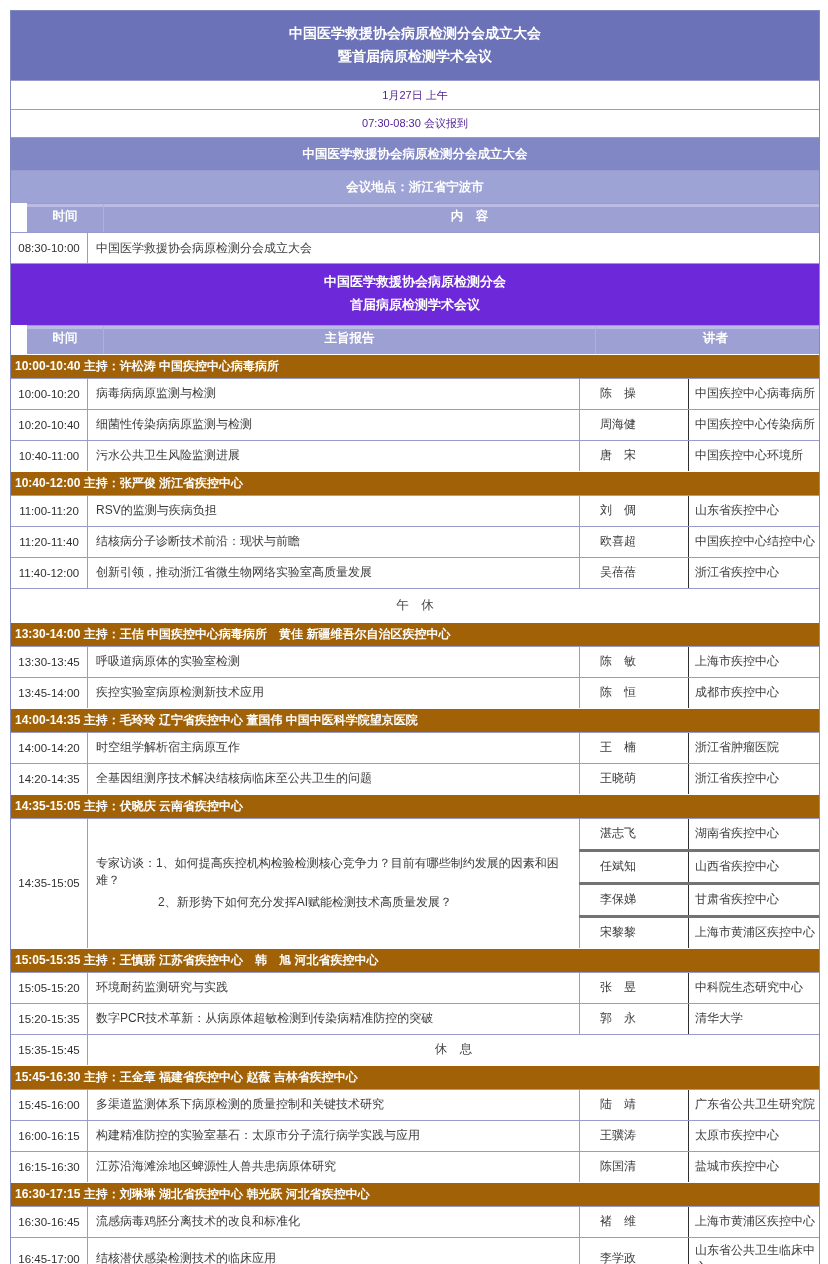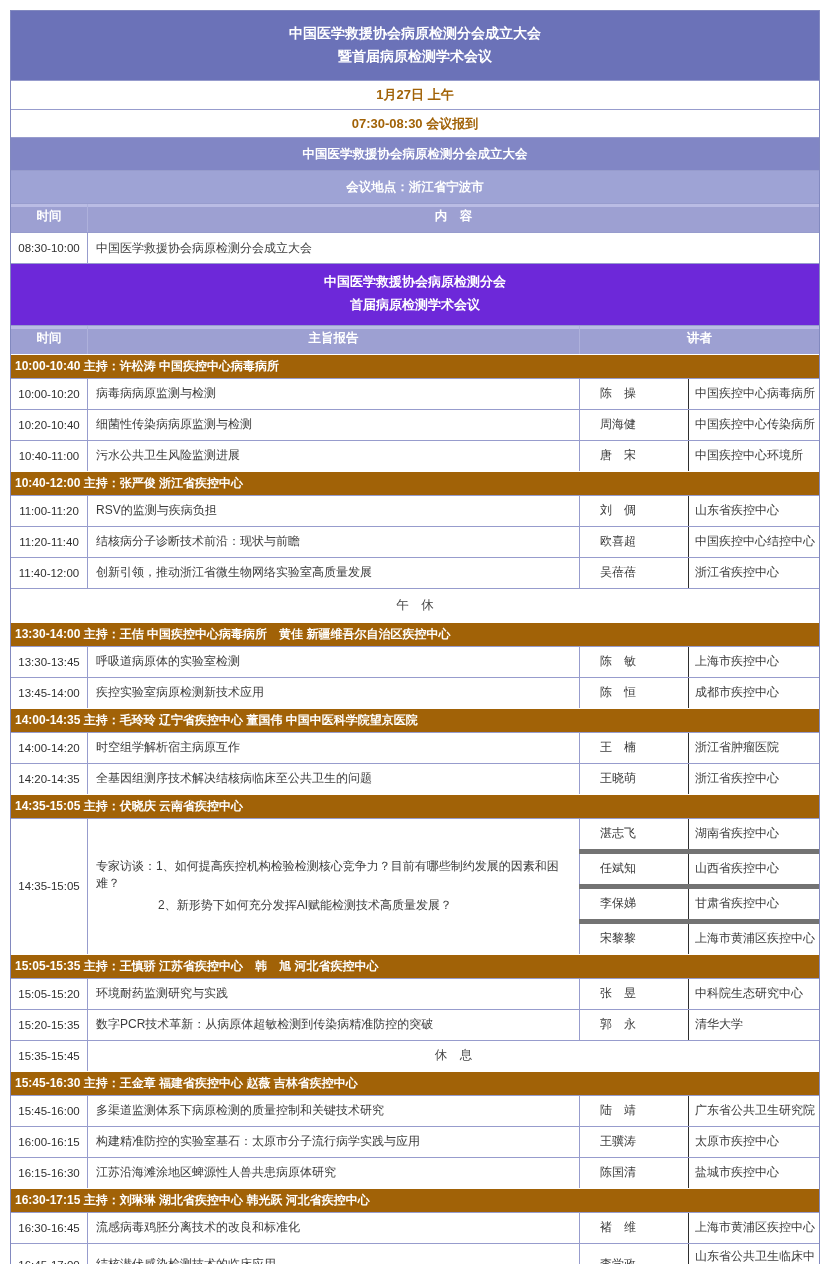--- a/index.html
+++ b/index.html
@@ -5,35 +5,35 @@
   html,body{margin:0;padding:0;background:#fff;}
   body{font-family:"Liberation Sans","DejaVu Sans",sans-serif;-webkit-font-smoothing:antialiased;}
   .page{width:828px;min-height:1264px;box-sizing:border-box;padding:10px;background:#fff;}
   .table{width:808px;border:1px solid #8289bf;box-sizing:content-box;}
   .rowline{border-top:1px solid #979ccd;}
 
   
   .title-band{background:#6b72b8;color:#fff;text-align:center;font-weight:bold;
               font-size:14px;line-height:1.65;padding:11px 0 12px 0;}
   
-  .date-row,.reg-row{color:#a16207;font-weight:bold;font-size:13px;text-align:center;
+  .date-row,.reg-row{color:#4c1d95;font-weight:normal;font-size:11px;text-align:center;
               line-height:28px;height:28px;background:#fff;}
   .reg-row{height:27px;line-height:27px;}
 
   
   .sec1{background:#8186c5;color:#fff;font-weight:bold;font-size:12.5px;text-align:center;
         height:32px;line-height:32px;}
   .venue{background:#9ea3d5;color:#fff;font-weight:bold;font-size:12.5px;text-align:center;
         height:32px;line-height:32px;}
   .sec2{background:#6d28d9;color:#fff;font-weight:bold;font-size:13px;text-align:center;
         line-height:1.75;padding:7px 0 8px 0;}
 
   
   .hdr{display:grid;color:#fff;font-weight:bold;font-size:12.5px;height:28px;line-height:25px;
-       background:linear-gradient(180deg,#babce4 0,#babce4 3px,#9da0d2 3px);}
+       background:linear-gradient(180deg,#babce4 0,#babce4 3px,#9da0d2 3px);margin-left:16px;}
   .hdr1{grid-template-columns:76px 732px;}
   .hdr2{grid-template-columns:76px 492px 240px;}
   .hdr .hcell{text-align:center;}
   .hdr .hcell + .hcell{border-left:1px solid #aeb1dc;}
 
   
   .row{display:grid;align-items:center;background:#fff;}
   .talk-row{grid-template-columns:76px 492px 77px 163px;min-height:30px;}
   .cell{box-sizing:border-box;align-self:stretch;display:flex;align-items:center;}
   .cell.time{justify-content:center;font-size:11.5px;color:#2f2f2f;}
@@ -55,21 +55,21 @@
   .rest-row .restlabel{justify-content:center;font-size:12.5px;color:#454545;border-left:1px solid #979ccd;}
 
   
   .panel-row{grid-template-columns:76px 492px 240px;}
   .panel-content{flex-direction:column;align-items:flex-start;justify-content:center;
         gap:5px;padding:6px 8px;font-size:12px;color:#3c3c3c;border-left:1px solid #979ccd;
         align-self:stretch;display:flex;}
   .panel-line2{padding-left:62px;}
   .panel-speakers{display:flex;flex-direction:column;align-self:stretch;}
   .p-row{display:grid;grid-template-columns:77px 163px;flex:1;min-height:30px;align-items:center;}
-  .p-row + .p-row{border-top:5px solid #737373;}
+  .p-row + .p-row{border-top:3px solid #737373;}
   .p-row .cell.name{border-left:1px solid #979ccd;}
 </style>
 </head>
 <body>
 
 <div class="page">
   <div class="table">
 
     <div class="title-band">
       <div>中国医学救援协会病原检测分会成立大会</div>

